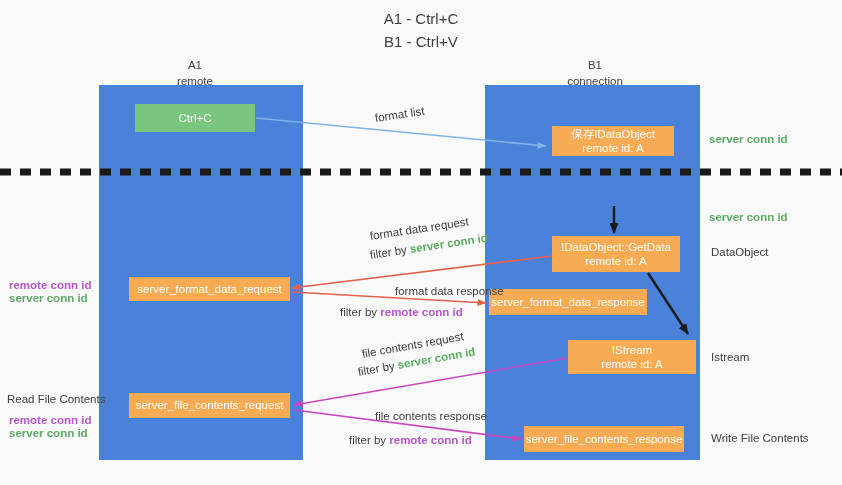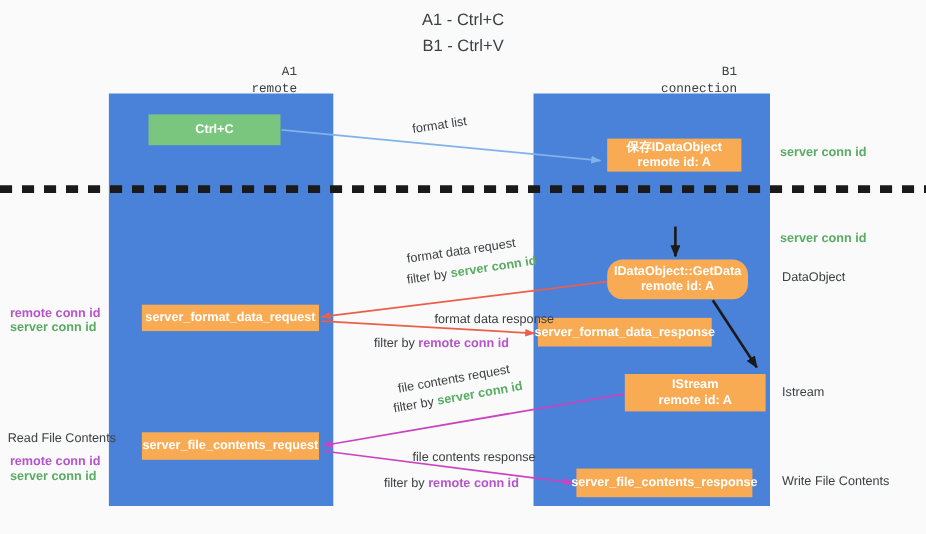--- a/index.html
+++ b/index.html
@@ -7,33 +7,33 @@
     width:842px;height:485px;
     background:#fafafa;
     font-family:"Liberation Sans","DejaVu Sans",sans-serif;
     position:relative;overflow:hidden;
     color:#3c4043;
   }
   #diagram{position:absolute;left:0;top:0;width:710px;height:485px;}
   .layer{position:absolute;left:0;top:0;width:842px;height:485px;pointer-events:none;}
   .node{position:absolute;box-sizing:border-box;display:flex;flex-direction:column;
         align-items:center;justify-content:center;color:#ffffff;text-align:center;
-        line-height:1.25;font-weight:bold;}
+        line-height:1.25;}
   .node .l1{display:block;}
   .node .l2{display:block;}
   .orange{background:#f9ab54;font-size:11.5px;}
   .green{background:#7bc67e;font-size:11.5px;}
   .lbl{position:absolute;font-size:11.5px;color:#3c4043;white-space:nowrap;}
   .grn{color:#5aab63;font-weight:bold;}
   .mag{color:#b655c9;font-weight:bold;}
   .rot-a{transform:rotate(-8.5deg);transform-origin:left center;}
   .rot-b{transform:rotate(-10deg);transform-origin:left center;}
   .title{position:absolute;left:0;top:8px;width:842px;text-align:center;
          font-size:15px;color:#3c4043;line-height:1.5;}
-  .colhead{position:absolute;text-align:right;font-size:11.5px;color:#3c4043;line-height:1.35;font-family:Liberation Mono, monospace;}
+  .colhead{position:absolute;text-align:center;font-size:11.5px;color:#3c4043;line-height:1.35;}
   .colbg{position:absolute;background:#4a81d9;}
 </style>
 </head>
 <body>
 
 <div id="diagram">
 
   <div class="title">
     <span>A1 - Ctrl+C</span><br>
     <span>B1 - Ctrl+V</span>
@@ -87,21 +87,21 @@
   <div class="node green" style="left:135px;top:104px;width:120px;height:28px;">
     <span class="l1">Ctrl+C</span>
   </div>
 
   <div class="node orange" style="left:552px;top:126px;width:122px;height:30px;">
     <span class="l1">保存IDataObject</span>
     <span class="l2">remote id: A</span>
   </div>
 
 
-  <div class="node orange" style="left:552px;top:236px;width:128px;height:36px;border-radius:14px;">
+  <div class="node orange" style="left:552px;top:236px;width:128px;height:36px;">
     <span class="l1">IDataObject::GetData</span>
     <span class="l2">remote id: A</span>
   </div>
 
   <div class="node orange" style="left:129px;top:277px;width:161px;height:24px;">
     <span class="l1">server_format_data_request</span>
   </div>
 
   <div class="node orange" style="left:489px;top:289px;width:158px;height:26px;">
     <span class="l1">server_format_data_response</span>

